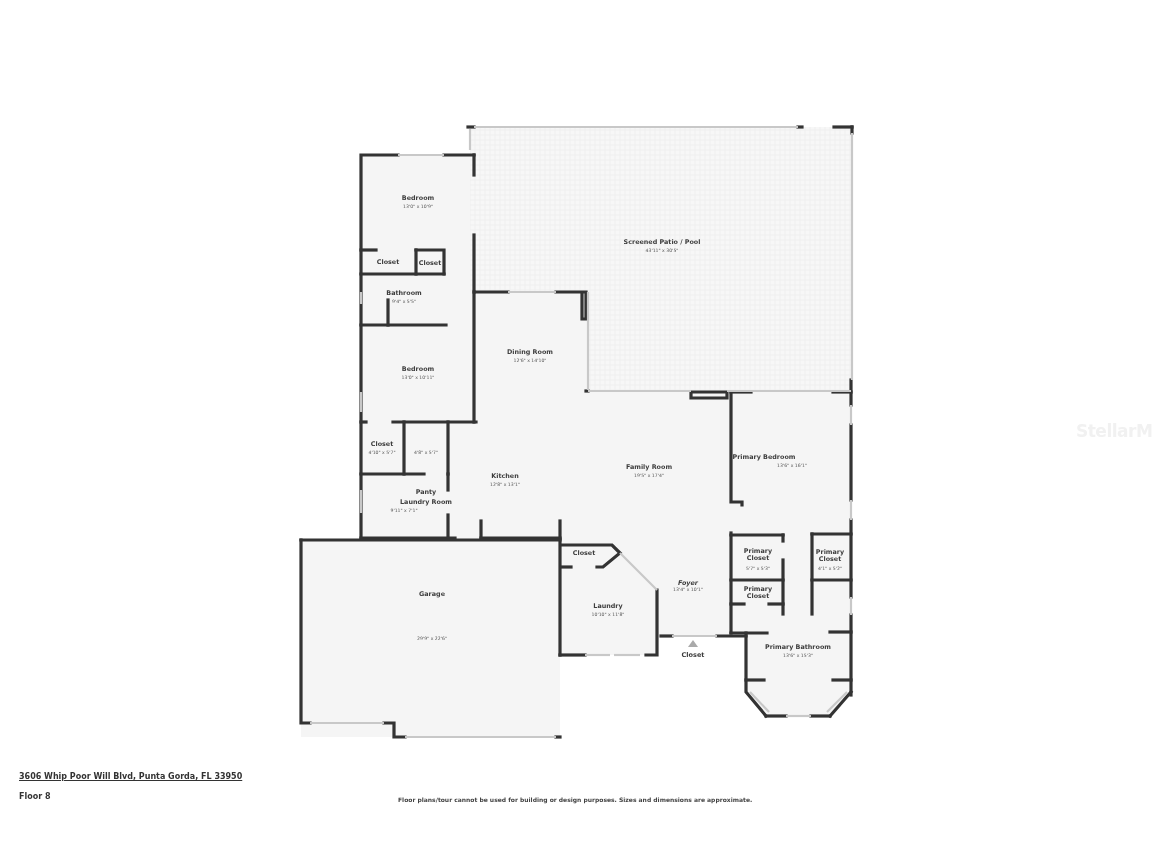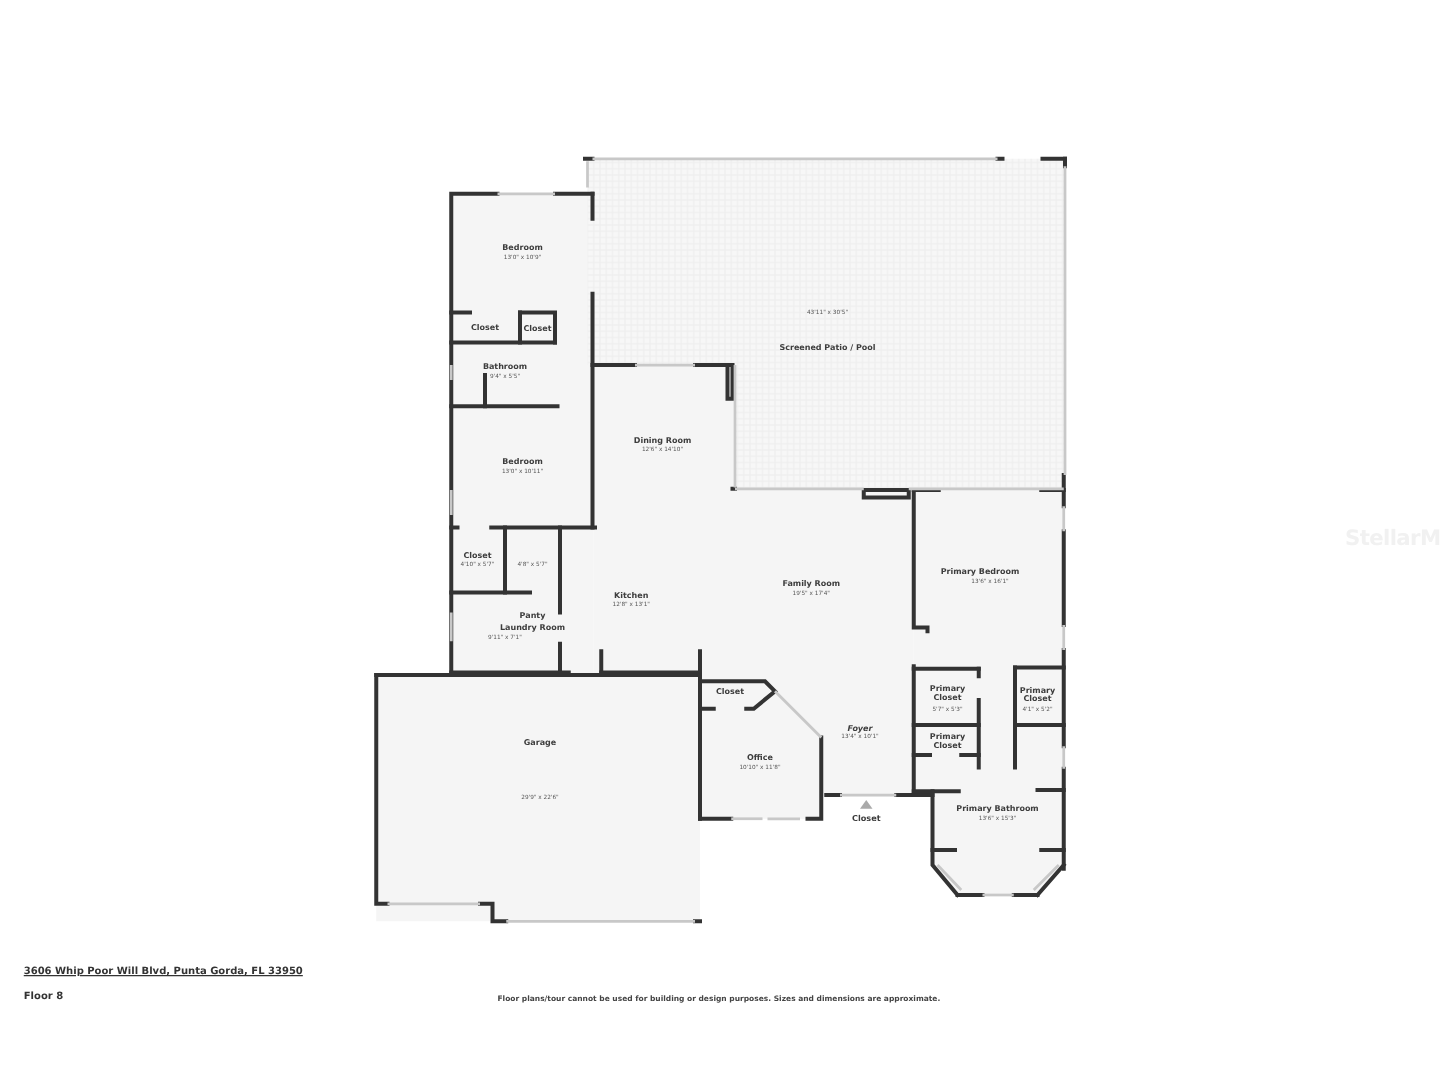--- a/index.html
+++ b/index.html
@@ -170,37 +170,37 @@
 </div>
 <div>
   <div class="room-name" style="left:426px;top:441px;margin-top:48px;">Panty</div>
   <div class="room-dim" style="left:426px;top:450px;">4'8" x 5'7"</div>
 </div>
 <div>
   <div class="room-name" style="left:404px;top:499px;margin-left:22px;">Laundry Room</div>
   <div class="room-dim" style="left:404px;top:508px;">9'11" x 7'1"</div>
 </div>
 <div>
-  <div class="room-name" style="left:662px;top:239px;margin-top:36px;">Screened Patio / Pool</div>
+  <div class="room-name" style="left:662px;top:239px;">Screened Patio / Pool</div>
   <div class="room-dim" style="left:662px;top:248px;">43'11" x 30'5"</div>
 </div>
 <div>
   <div class="room-name" style="left:530px;top:349px;">Dining Room</div>
   <div class="room-dim" style="left:530px;top:358px;">12'6" x 14'10"</div>
 </div>
 <div>
   <div class="room-name" style="left:505px;top:473px;">Kitchen</div>
   <div class="room-dim" style="left:505px;top:482px;">12'8" x 13'1"</div>
 </div>
 <div>
   <div class="room-name" style="left:649px;top:464px;">Family Room</div>
   <div class="room-dim" style="left:649px;top:473px;">19'5" x 17'4"</div>
 </div>
 <div>
-  <div class="room-name" style="left:784px;top:454px;">Primary Bedroom</div>
+  <div class="room-name" style="left:764px;top:454px;">Primary Bedroom</div>
   <div class="room-dim" style="left:792px;top:463px;">13'6" x 16'1"</div>
 </div>
 <div>
   <div class="room-name" style="left:758px;top:548px;width:40px;white-space:normal;">Primary Closet</div>
   <div class="room-dim" style="left:758px;top:566px;">5'7" x 5'3"</div>
 </div>
 <div>
   <div class="room-name" style="left:830px;top:549px;width:30px;white-space:normal;">Primary Closet</div>
   <div class="room-dim" style="left:830px;top:566px;">4'1" x 5'2"</div>
 </div>
@@ -208,21 +208,21 @@
   <div class="room-name" style="left:758px;top:586px;width:40px;white-space:normal;">Primary Closet</div>
 </div>
 <div>
   <div class="room-name" style="left:798px;top:644px;text-align:center;">Primary Bathroom</div>
   <div class="room-dim" style="left:798px;top:653px;">13'6" x 15'3"</div>
 </div>
 <div>
   <div class="room-name" style="left:584px;top:550px;">Closet</div>
 </div>
 <div>
-  <div class="room-name" style="left:608px;top:603px;">Office</div>
+  <div class="room-name" style="left:608px;top:603px;">Laundry</div>
   <div class="room-dim" style="left:608px;top:612px;">10'10" x 11'8"</div>
 </div>
 <div>
   <div class="room-name" style="left:688px;top:580px;font-style:italic;">Foyer</div>
   <div class="room-dim" style="left:688px;top:587px;">13'4" x 10'1"</div>
 </div>
 <div>
   <div class="room-name" style="left:432px;top:591px;">Garage</div>
   <div class="room-dim" style="left:432px;top:636px;">29'9" x 22'6"</div>
 </div>

